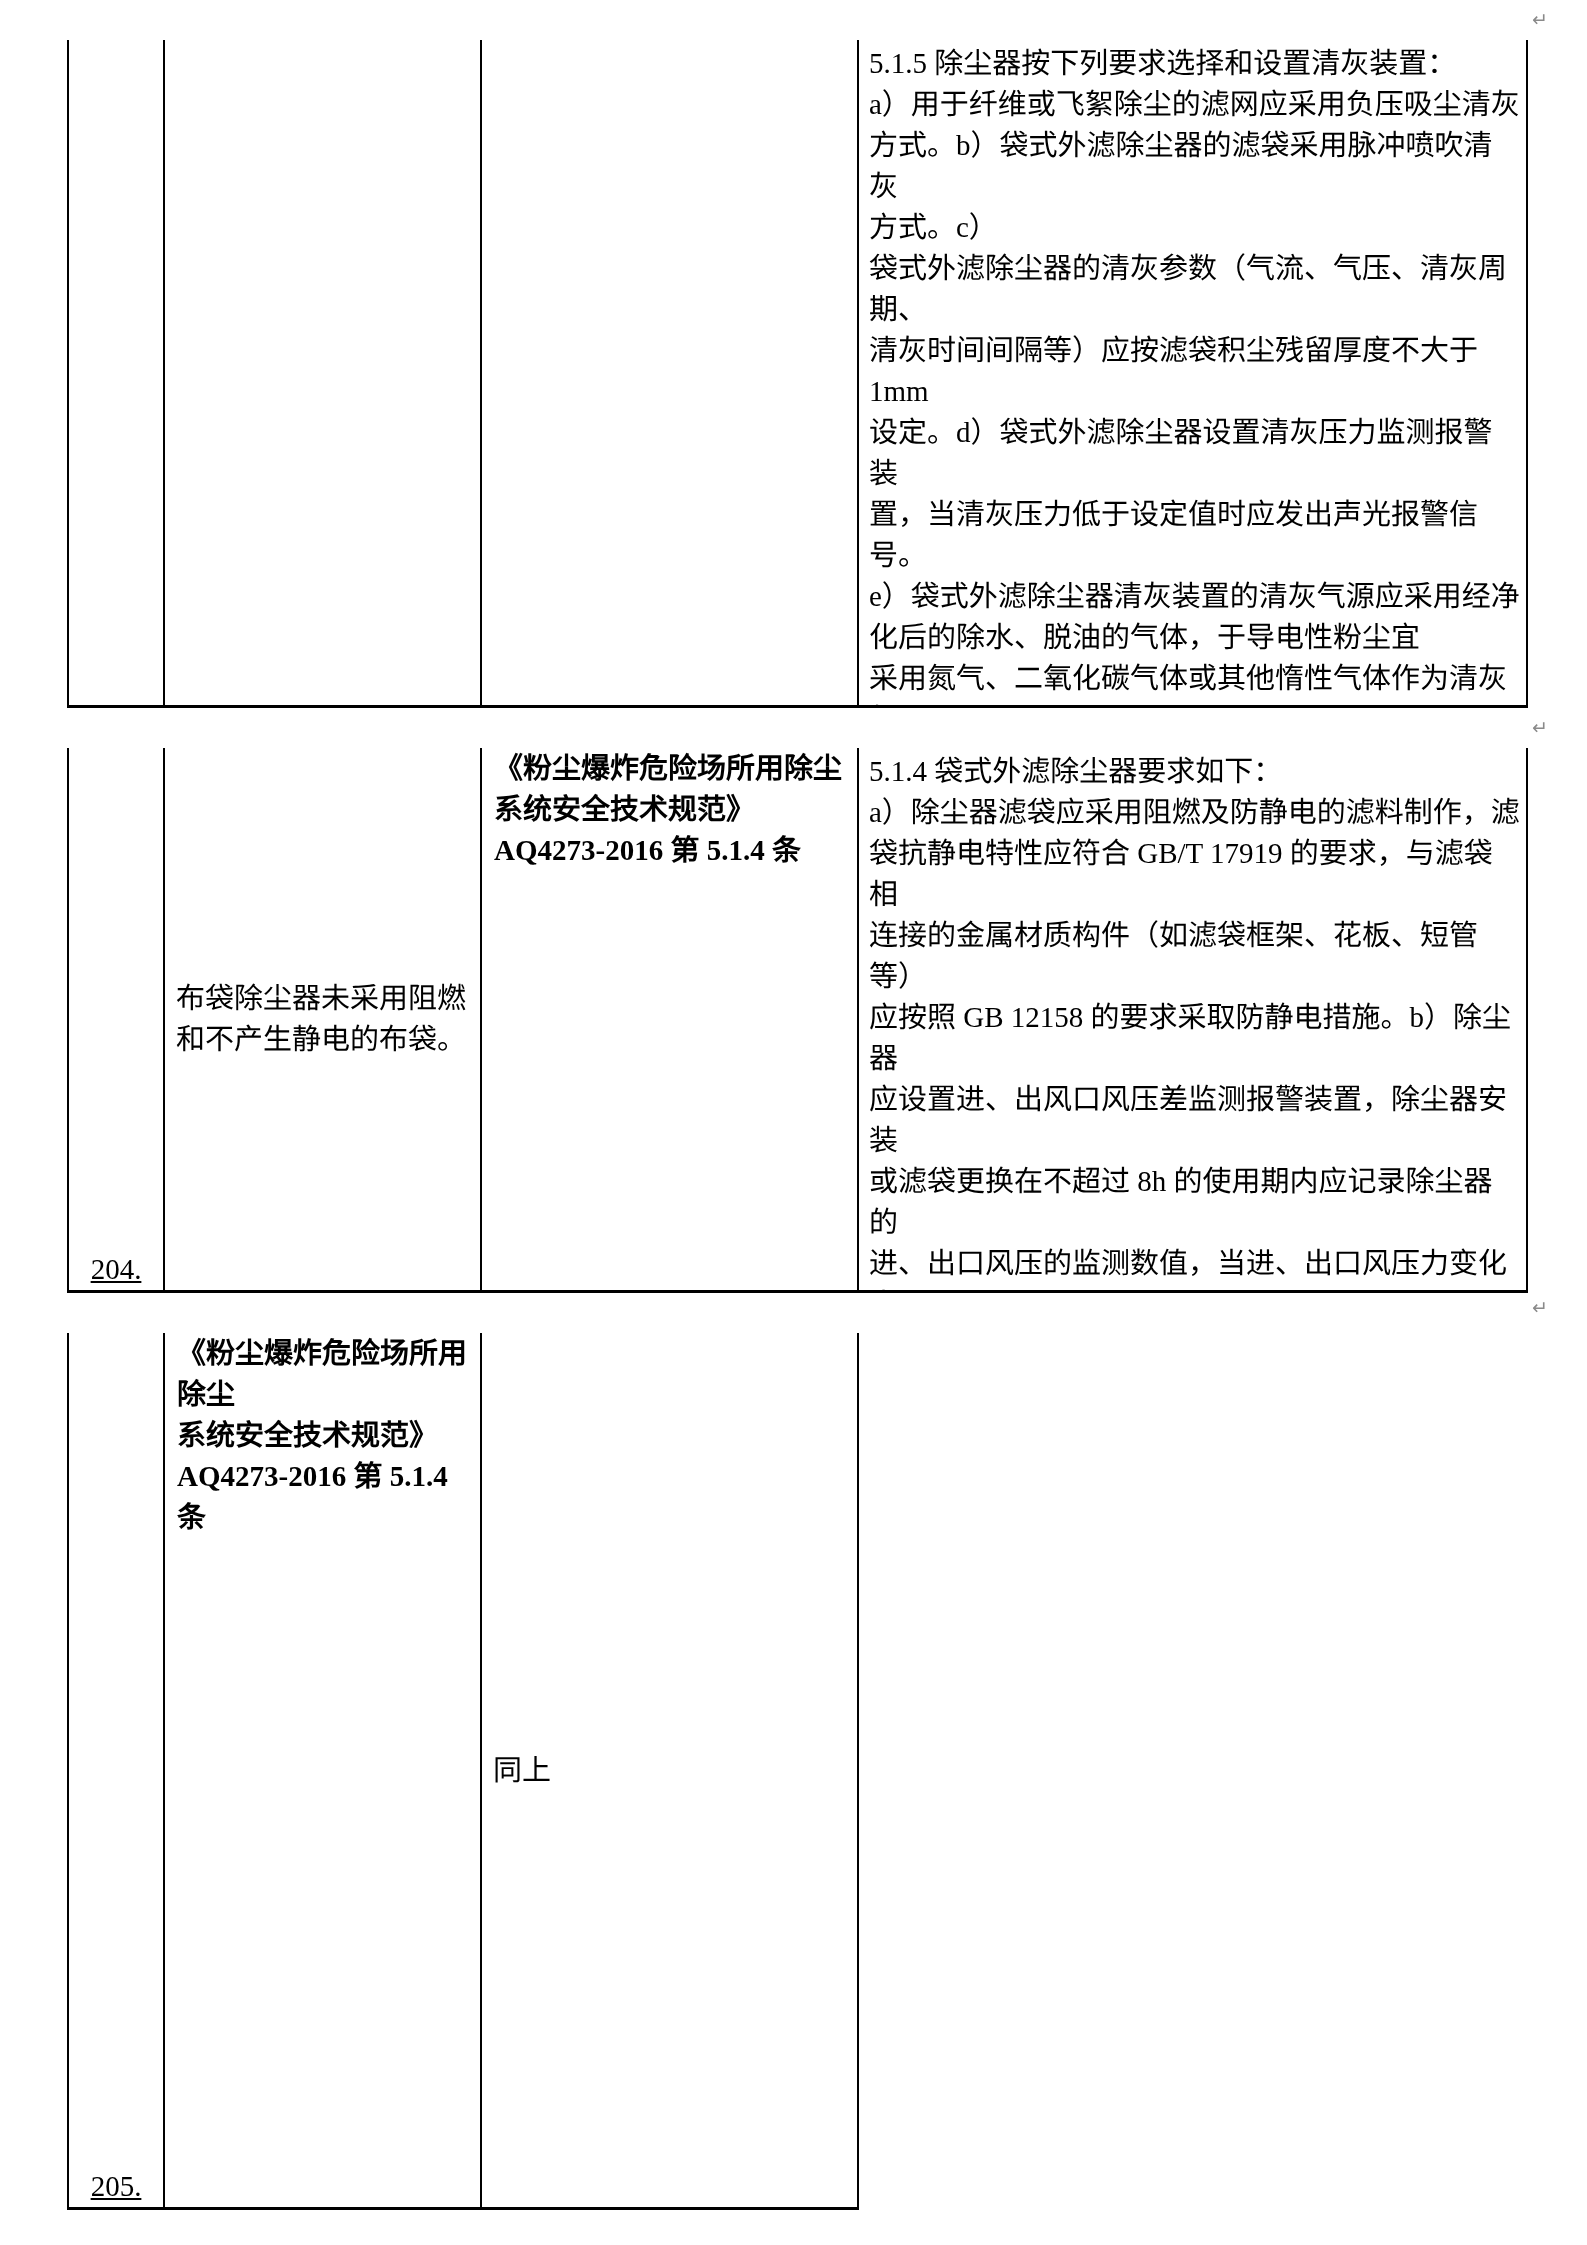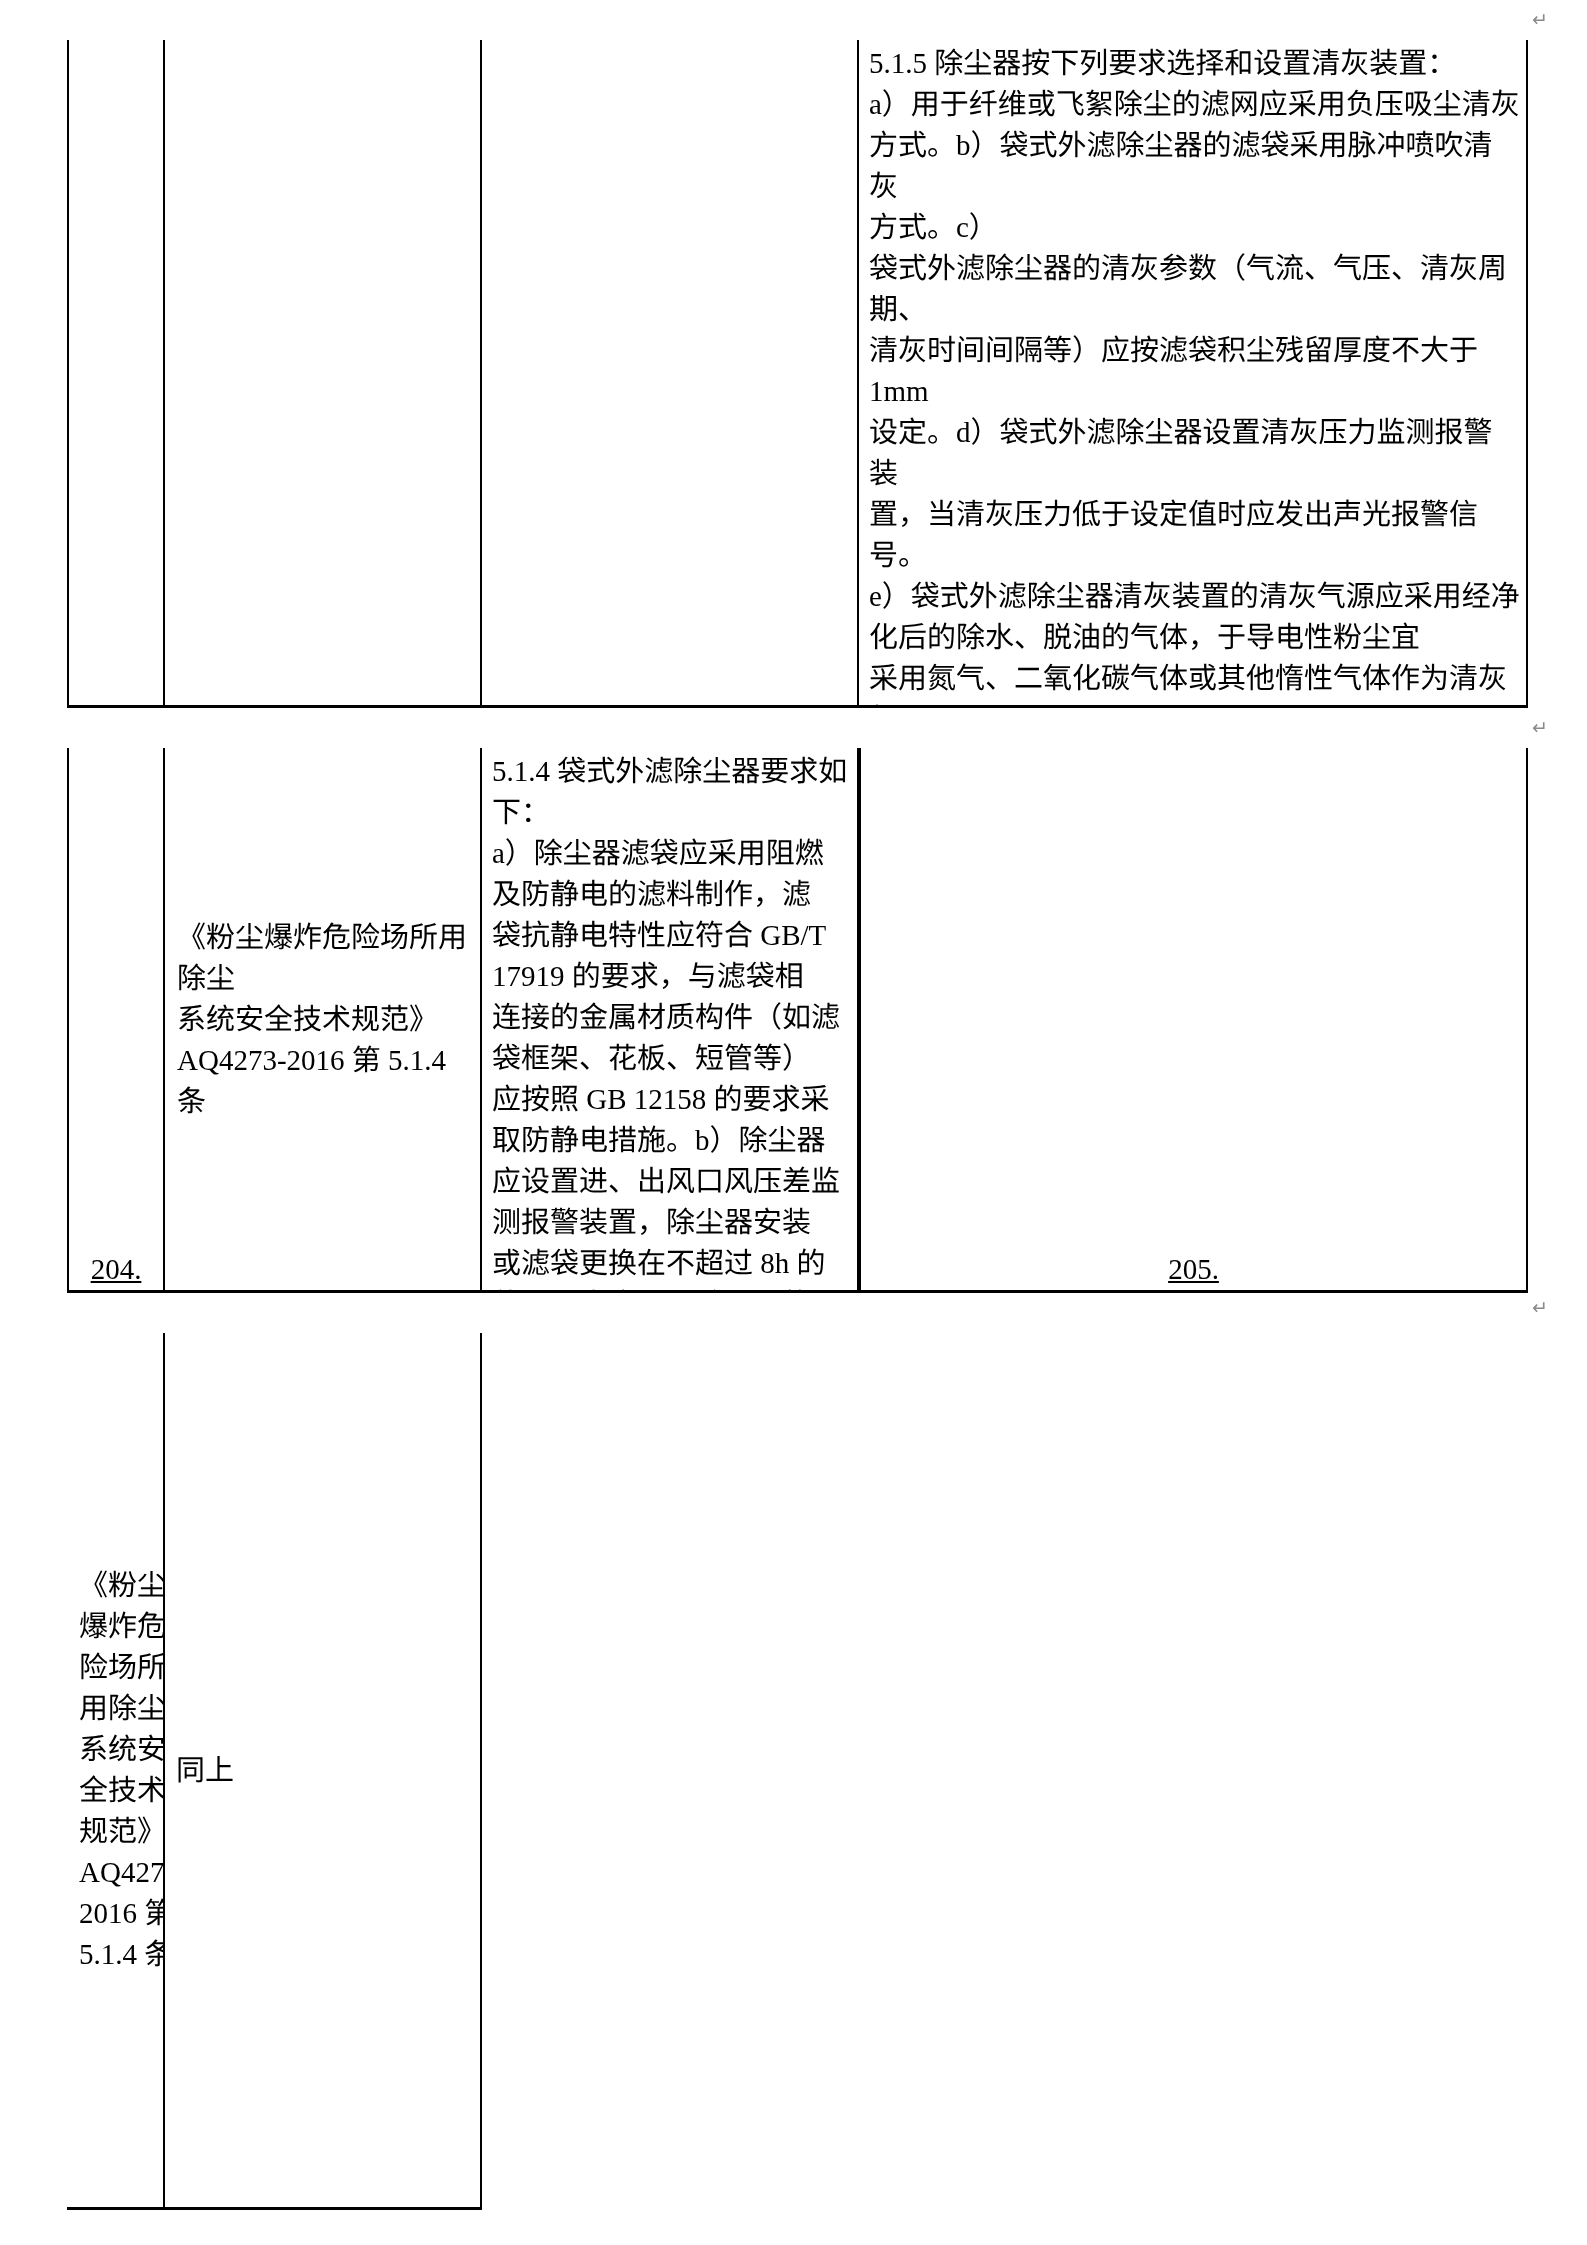--- a/index.html
+++ b/index.html
@@ -40,23 +40,24 @@
     text-decoration: underline;
   }
   .col-issue {
     display: flex;
     align-items: center;
     padding-left: 11px;
     padding-right: 6px;
   }
   .col-basis {
     display: flex;
-    align-items: center;
+    align-items: flex-start;
     padding-left: 12px;
     padding-right: 6px;
+    font-weight: bold;
   }
   .col-req {
     padding: 3px 6px 0 10px;
   }
   .col-req.v-center {
     display: flex;
     align-items: center;
     padding-top: 0;
     padding-left: 11px;
   }
@@ -105,20 +106,24 @@
 5.1.6 除尘器按下列要求设置锁气卸灰装置：
 a）除尘器灰斗下部应设锁气卸灰装置，卸灰工作周
 期的设计应使灰斗内无粉尘堆积。b）设置卸灰装置
 运行异常及故障停机的监控装置，出现运行异常及故
 障停机状况时应发出声光报警信号。</span>
   </div>
 
   <div class="cell col-num">
     <span class="txt">204.</span>
   </div>
+  <div class="cell col-issue">
+    <span class="txt">布袋除尘器未采用阻燃
+和不产生静电的布袋。</span>
+  </div>
   <div class="cell col-basis">
     <span class="txt">《粉尘爆炸危险场所用除尘
 系统安全技术规范》
 AQ4273-2016 第 5.1.4 条</span>
   </div>
   <div class="cell col-req">
     <span class="txt">5.1.4 袋式外滤除尘器要求如下：
 a）除尘器滤袋应采用阻燃及防静电的滤料制作，滤
 袋抗静电特性应符合 GB/T 17919 的要求，与滤袋相
 连接的金属材质构件（如滤袋框架、花板、短管等）

